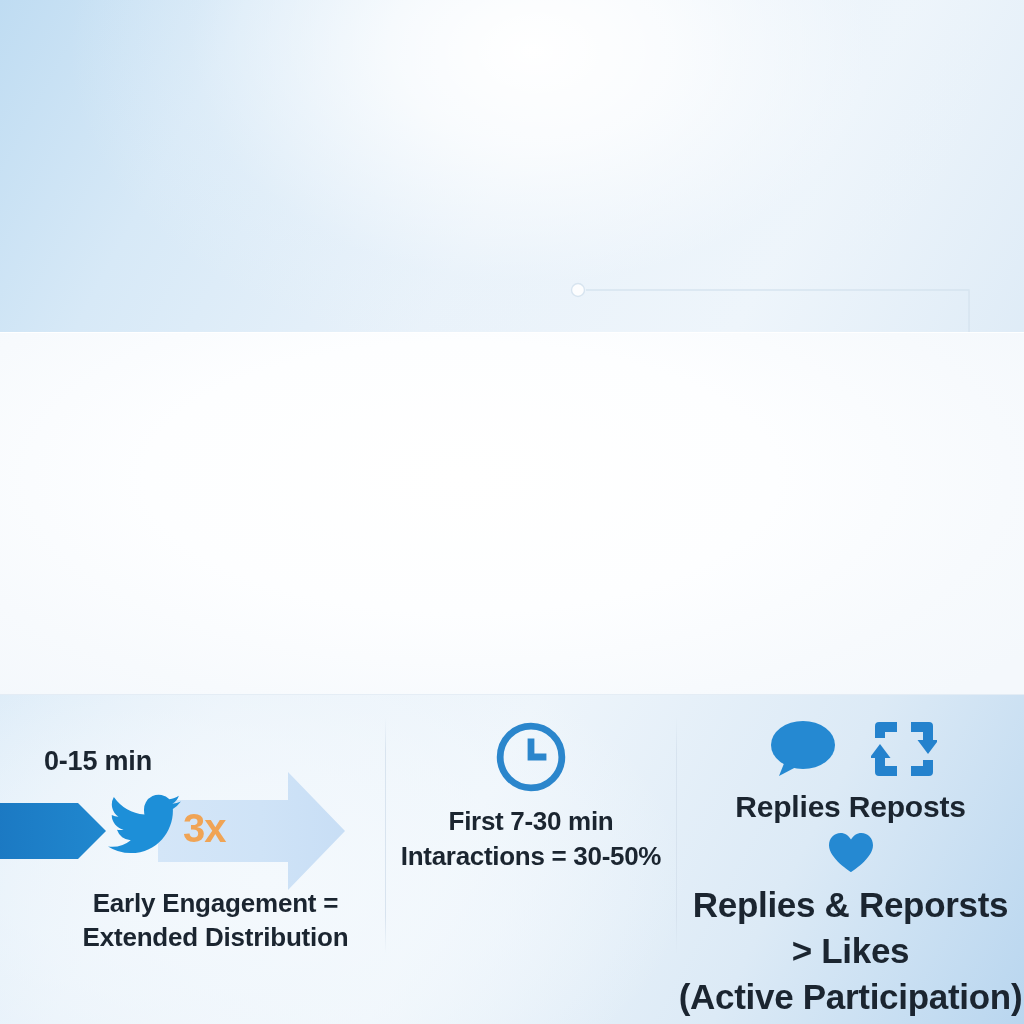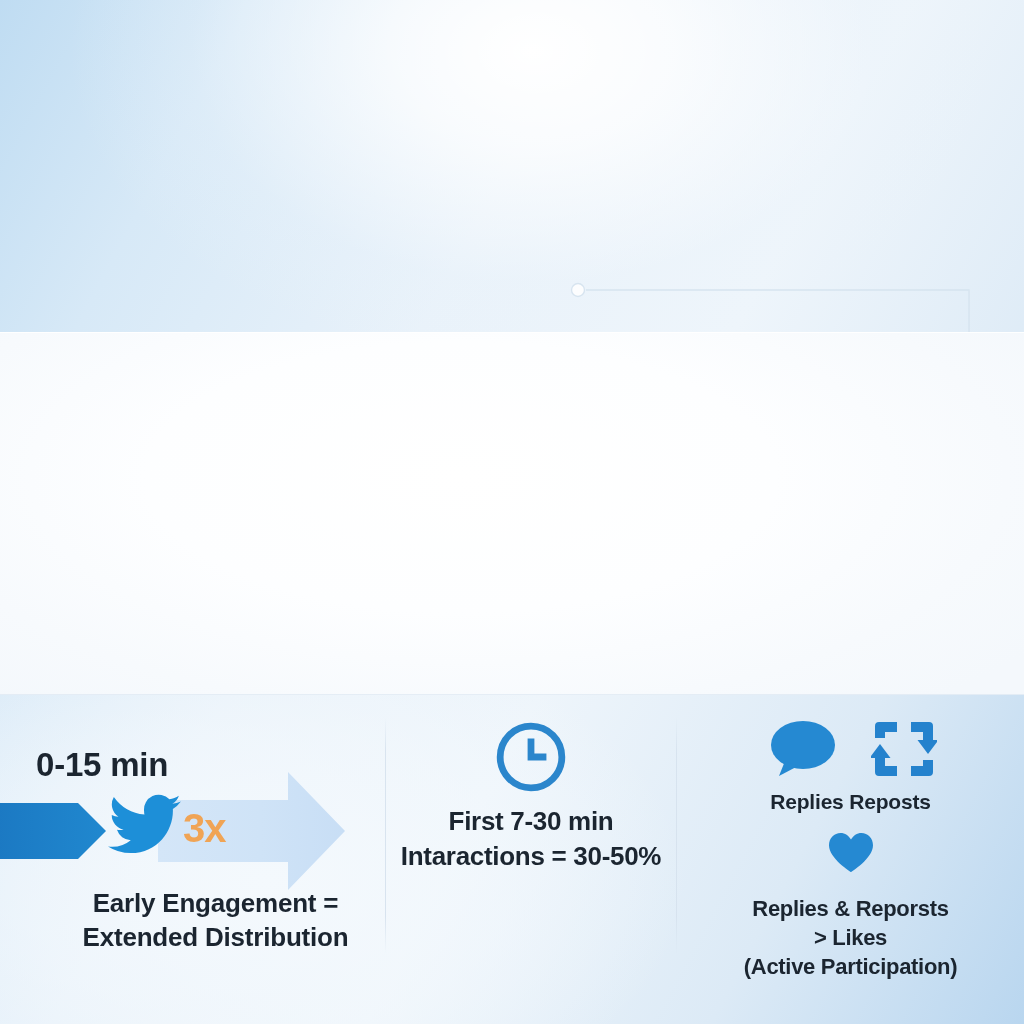--- a/index.html
+++ b/index.html
@@ -59,23 +59,23 @@
   #panel-timing {
     position: absolute;
     left: 0;
     top: 332px;
     width: 385px;
     height: 363px;
   }
 
   #label-timeframe {
     position: absolute;
-    left: 36px;
+    left: 44px;
     top: 82px;
-    font-size: 33px;
+    font-size: 27px;
     font-weight: 700;
     color: #1b2530;
     letter-spacing: -0.2px;
     white-space: nowrap;
   }
 
   #arrow-svg {
     position: absolute;
     left: 0;
     top: 104px;
@@ -168,47 +168,46 @@
   }
   #reply-bubble-icon { width: 72px; height: 60px; }
   #repost-icon { width: 66px; height: 62px; }
 
   #label-icons {
     position: absolute;
     left: 0;
     top: 126px;
     width: 347px;
     text-align: center;
-    font-size: 21px;
+    font-size: 30px;
     font-weight: 700;
     color: #1b2530;
     letter-spacing: -0.2px;
   }
 
   #heart-icon {
     position: absolute;
     left: 50%;
     transform: translateX(-50%);
     top: 168px;
     width: 46px;
     height: 42px;
   }
 
   #caption-interactions {
     position: absolute;
     left: 0;
     top: 218px;
     width: 347px;
     text-align: center;
-    font-size: 22px;
+    font-size: 35px;
     font-weight: 700;
     line-height: 1.32;
     color: #1b2530;
     letter-spacing: -0.3px;
-    margin-top: 12px;
   }
 
   .line { display: block; }
 </style>
 </head>
 <body>
 
 <div id="stage">
 
   <svg class="deco-svg" viewBox="0 0 1024 1024">

